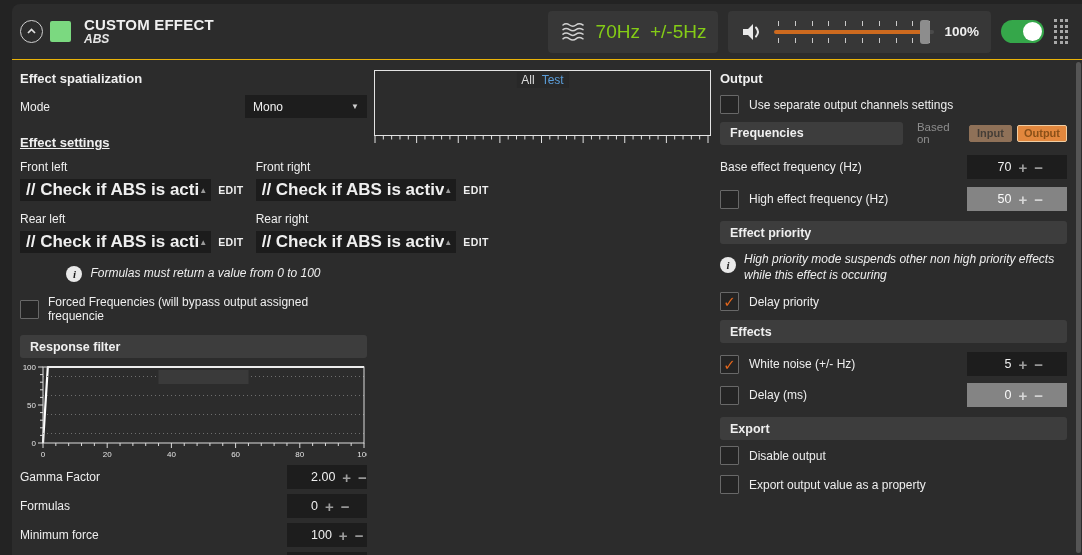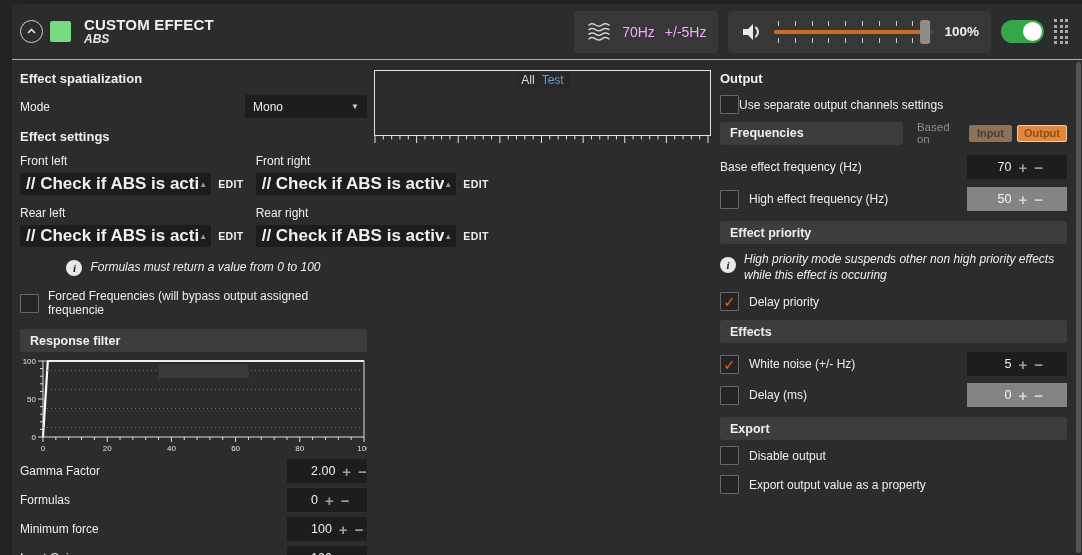--- a/index.html
+++ b/index.html
@@ -13,21 +13,21 @@
     border-bottom:1px solid #eab308; }
   .collapse-btn { width:23px; height:23px; border:1.6px solid #cfcfcf; border-radius:50%;
     display:flex; align-items:center; justify-content:center; flex:none; cursor:pointer; }
   .color-swatch { width:21px; height:21px; background:#7bd980; border-radius:2px; margin-left:7px; flex:none; }
   .title-block { margin-left:13px; line-height:1.15; }
   .title { font-size:15px; font-weight:bold; letter-spacing:.2px; }
   .subtitle { font-size:12px; font-weight:bold; font-style:italic; color:#e6e6e6; }
   .topbar-right { margin-left:auto; display:flex; align-items:center; gap:10px; }
   .pillbox { background:#373737; border-radius:4px; height:42px; display:flex;
     align-items:center; padding:0 12px; gap:10px; }
-  .freq-text { font-size:14px; color:#f0abfc; }
+  .freq-text { font-size:19px; color:#84cc16; }
   .vol-slider { position:relative; width:160px; display:flex; flex-direction:column; gap:4px; }
   .tickrow { height:5px; margin:0 4px;
     background:repeating-linear-gradient(90deg,#c9c9c9 0 1px,transparent 1px 16.8px); }
   .vol-track { position:relative; height:4px; border-radius:2px;
     background:linear-gradient(90deg,#cd6a1f 0 94%,#4a4a4a 94%); }
   .vol-thumb { position:absolute; left:91%; top:-10px; width:10px; height:24px;
     background:#8d8d8d; border-radius:3px; cursor:pointer; }
   .vol-pct { font-size:13.5px; font-weight:bold; }
   .toggle { width:43px; height:23px; border-radius:12px; background:#35a74a; position:relative; cursor:pointer; }
   .toggle .knob { position:absolute; right:2px; top:2px; width:19px; height:19px; border-radius:50%; background:#fff; }
@@ -179,21 +179,21 @@
       <div class="section-title">Effect spatialization</div>
 
       <div class="row" style="justify-content:space-between; margin-top:9px;">
         <span class="lbl">Mode</span>
         <div class="dropdown">
           <span>Mono</span>
           <span class="caret">▼</span>
         </div>
       </div>
 
-      <div class="section-title" style="margin-top:11px;">Effect settings</div>
+      <div class="section-title" style="margin-top:17px;text-decoration:underline;">Effect settings</div>
 
       <div class="chan-grid">
         <div>
           <div class="chan-label">Front left</div>
           <div class="formula-row">
             <div class="formula-input">
               <span class="formula-text">// Check if ABS is acti</span>
               <span class="expander">▲</span>
             </div>
             <span class="edit-btn">EDIT</span>
@@ -385,21 +385,21 @@
           <line x1="309.025" y1="0" x2="309.025" y2="3.5" stroke="#e3e3e3" stroke-width="1"></line>
           <line x1="317.35" y1="0" x2="317.35" y2="3.5" stroke="#e3e3e3" stroke-width="1"></line>
           <line x1="325.675" y1="0" x2="325.675" y2="3.5" stroke="#e3e3e3" stroke-width="1"></line>
           <line x1="334" y1="0" x2="334" y2="7" stroke="#e3e3e3" stroke-width="1"></line>
         </svg>
     </div>
 
     <div class="col col-right">
       <div class="section-title">Output</div>
 
-      <div class="row" style="margin-top:9px; ">
+      <div class="row" style="margin-top:9px; gap:10px;">
         <span class="checkbox"></span>
         <span class="lbl">Use separate output channels settings</span>
       </div>
 
       <div class="freq-bar-row">
         <div class="bar-header freq-bar" style="margin-top:0;">
           <span>Frequencies</span>
         </div>
         <span class="basedon">Based on</span>
         <span class="btn-input">Input</span>

